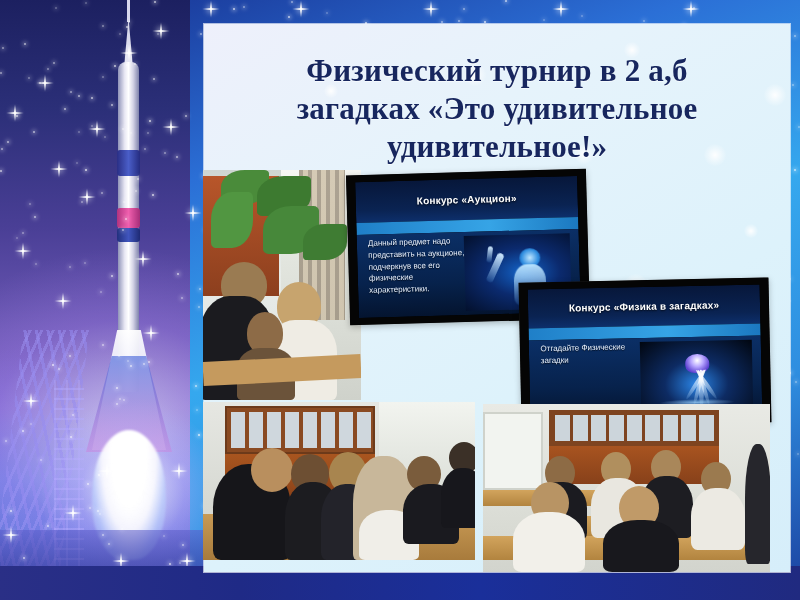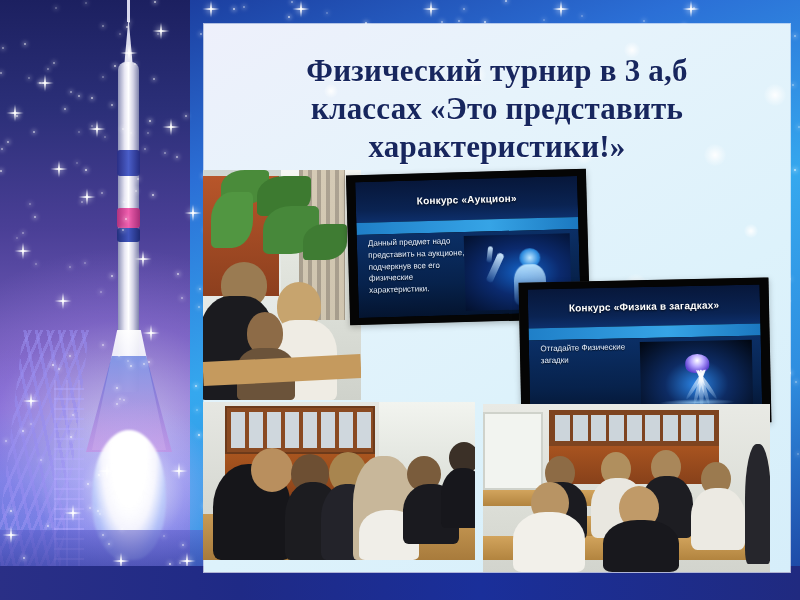--- a/index.html
+++ b/index.html
@@ -386,23 +386,23 @@
       <div class="pstar" style="left: 370px; top: 120px; width: 20px; height: 20px;"></div>
       <div class="pstar" style="left: 480px; top: 330px; width: 20px; height: 20px;"></div>
       <div class="pstar" style="left: 200px; top: 470px; width: 24px; height: 24px;"></div>
       <div class="pstar" style="left: 300px; top: 420px; width: 10px; height: 10px;"></div>
       <div class="pstar" style="left: 520px; top: 460px; width: 14px; height: 14px;"></div>
       <div class="pstar" style="left: 40px; top: 200px; width: 10px; height: 10px;"></div>
       <div class="pstar" style="left: 560px; top: 60px; width: 22px; height: 22px;"></div>
     </div>
 
   <div class="title">
-    <span class="ln">Физический турнир  в 3 а,б</span>
-    <span class="ln">классах «Это представить</span>
-    <span class="ln">характеристики!»</span>
+    <span class="ln">Физический турнир  в 2 а,б</span>
+    <span class="ln">загадках «Это удивительное</span>
+    <span class="ln">удивительное!»</span>
   </div>
 
   <div class="photo ph1">
     <div class="wall"></div>
     <div class="win"></div>
     <div class="blind"></div>
     <div class="cab"></div>
     <div class="plant" style="left:18px;top:0px;width:48px;height:34px;background:#4a8b3a;"></div>
     <div class="plant" style="left:54px;top:6px;width:54px;height:40px;background:#3d7a30;"></div>
     <div class="plant" style="left:8px;top:22px;width:42px;height:56px;background:#519641;"></div>

